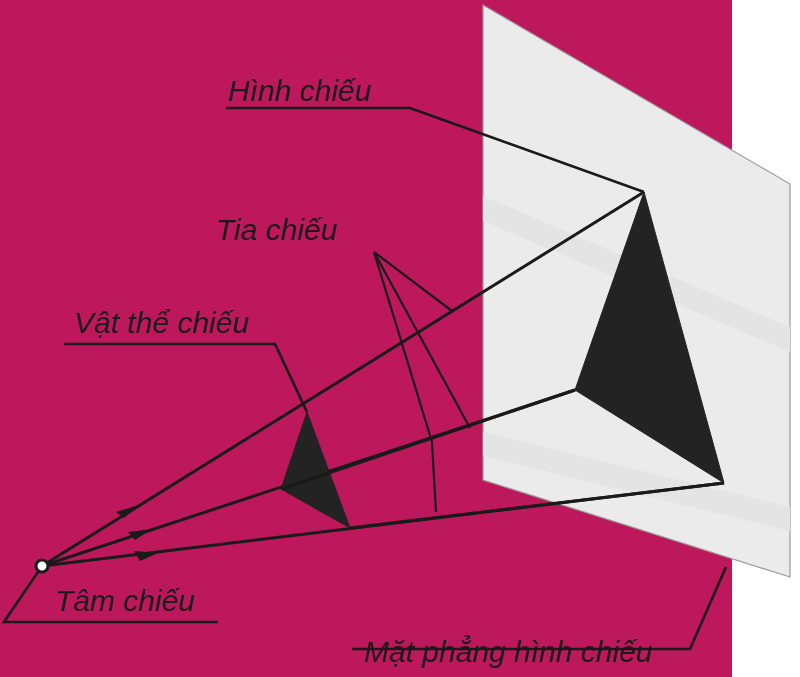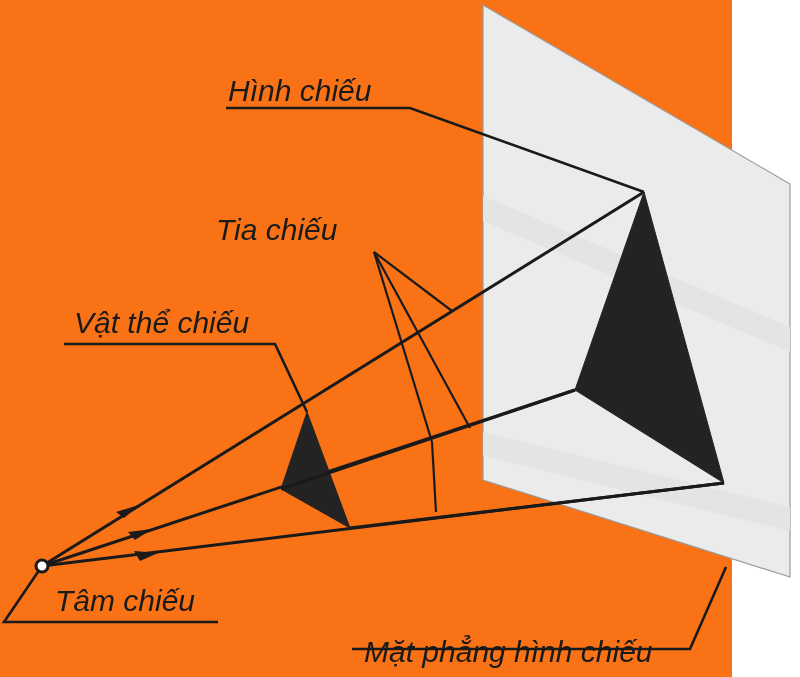--- a/index.html
+++ b/index.html
@@ -10,21 +10,21 @@
   body {
     width: 800px;
     height: 677px;
     overflow: hidden;
     font-family: "Liberation Sans", sans-serif;
   }
   #diagram-root {
     position: relative;
     width: 732px;
     height: 677px;
-    background: #f97316;
+    background: #be185d;
   }
   svg#scene {
     display: block;
     width: 800px;
     height: 677px;
   }
   .label-text {
     font-family: "Liberation Sans", sans-serif;
     font-style: italic;
     font-size: 30px;

